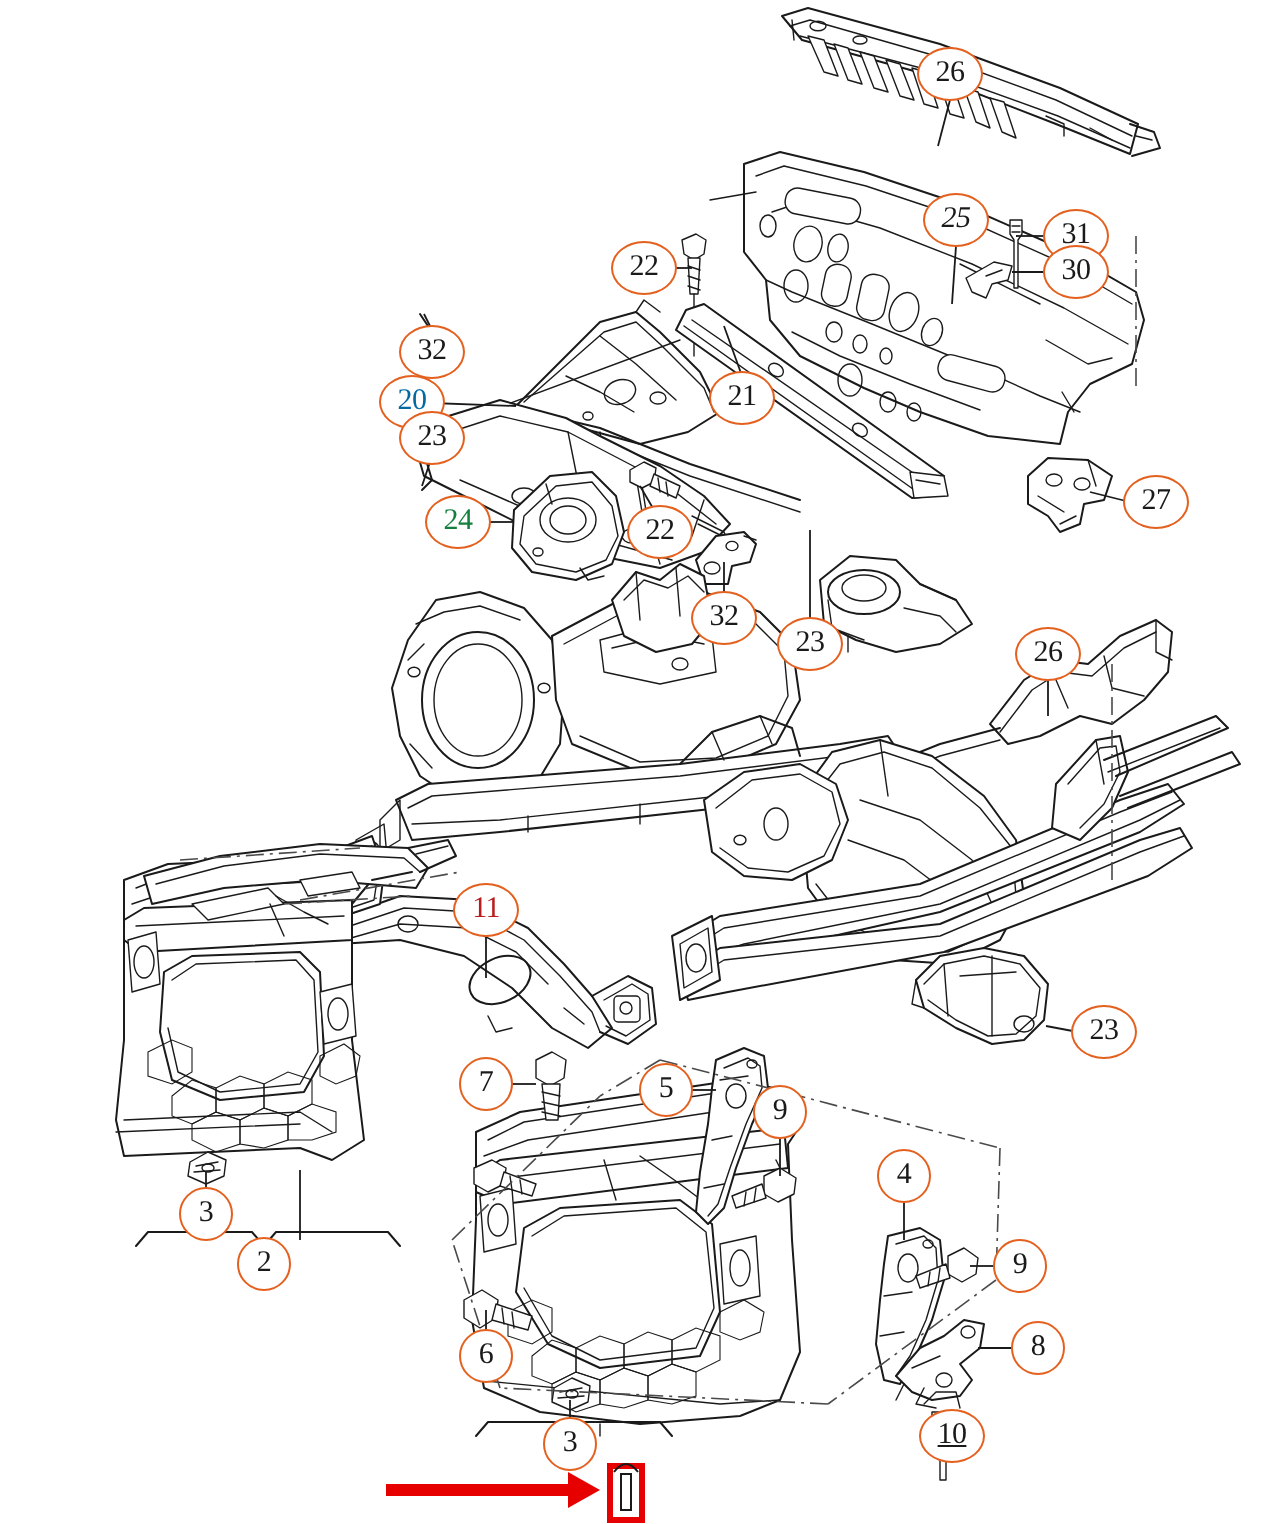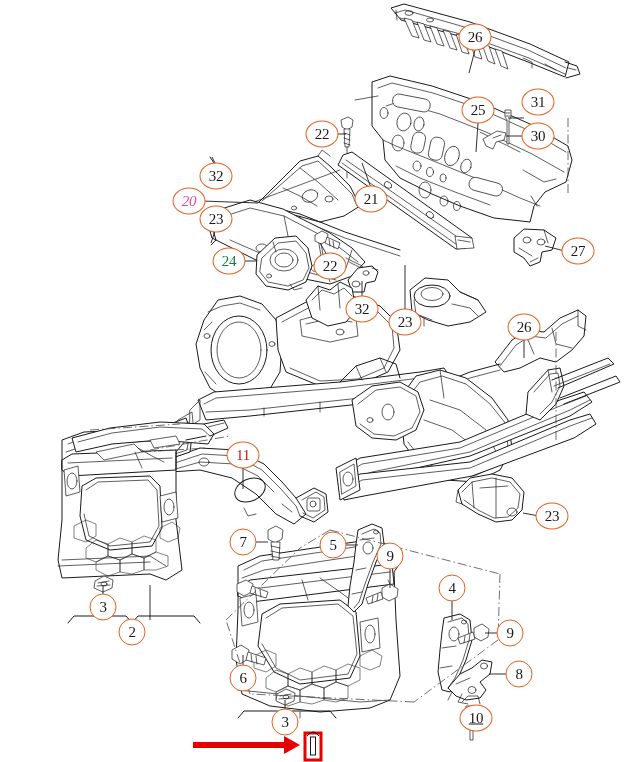--- a/index.html
+++ b/index.html
@@ -525,36 +525,36 @@
         <rect x="305" y="733" width="16" height="27" fill="none" stroke="#E60000" stroke-width="3"></rect>
         <path d="M307 736 Q313 728 319 736" fill="none" stroke="#1a1a1a" stroke-width="1"></path>
         <rect x="310.5" y="737" width="5" height="18" fill="#ffffff" stroke="#1a1a1a" stroke-width="1"></rect>
       </g>
   </svg>
 
   <div id="callout-layer">
       <div class="callout cal-w2" style="left: 475px; top: 37px; border: 1.6px solid rgb(228, 96, 30); color: rgb(26, 26, 26);">
         <span>26</span>
       </div>
-      <div class="callout cal-w2" style="left: 478px; top: 110px; border: 1.6px solid rgb(228, 96, 30); color: rgb(26, 26, 26);">
+      <div class="callout cal-w2" style="left: 478px; top: 110px; border: 1.6px solid rgb(228, 96, 30); color: rgb(26, 26, 26); font-style: italic;">
         <span>25</span>
       </div>
-      <div class="callout cal-w2" style="left: 538px; top: 102px; border: 1.6px solid rgb(228, 96, 30); color: rgb(26, 26, 26);">
+      <div class="callout cal-w2" style="left: 538px; top: 118px; border: 1.6px solid rgb(228, 96, 30); color: rgb(26, 26, 26);">
         <span>31</span>
       </div>
       <div class="callout cal-w2" style="left: 538px; top: 136px; border: 1.6px solid rgb(228, 96, 30); color: rgb(26, 26, 26);">
         <span>30</span>
       </div>
       <div class="callout cal-w2" style="left: 322px; top: 134px; border: 1.6px solid rgb(228, 96, 30); color: rgb(26, 26, 26);">
         <span>22</span>
       </div>
       <div class="callout cal-w2" style="left: 216px; top: 176px; border: 1.6px solid rgb(228, 96, 30); color: rgb(26, 26, 26);">
         <span>32</span>
       </div>
-      <div class="callout cal-w2" style="left: 189px; top: 201px; border: 1.6px solid rgb(228, 96, 30); color: #ec4899; font-style: italic;">
+      <div class="callout cal-w2" style="left: 206px; top: 201px; border: 1.6px solid rgb(228, 96, 30); color: #0369a1;">
         <span>20</span>
       </div>
       <div class="callout cal-w2" style="left: 216px; top: 219px; border: 1.6px solid rgb(228, 96, 30); color: rgb(26, 26, 26);">
         <span>23</span>
       </div>
       <div class="callout cal-w2" style="left: 371px; top: 199px; border: 1.6px solid rgb(228, 96, 30); color: rgb(26, 26, 26);">
         <span>21</span>
       </div>
       <div class="callout cal-w2" style="left: 578px; top: 251px; border: 1.6px solid rgb(228, 96, 30); color: rgb(26, 26, 26); text-align: right;">
         <span>27</span>

